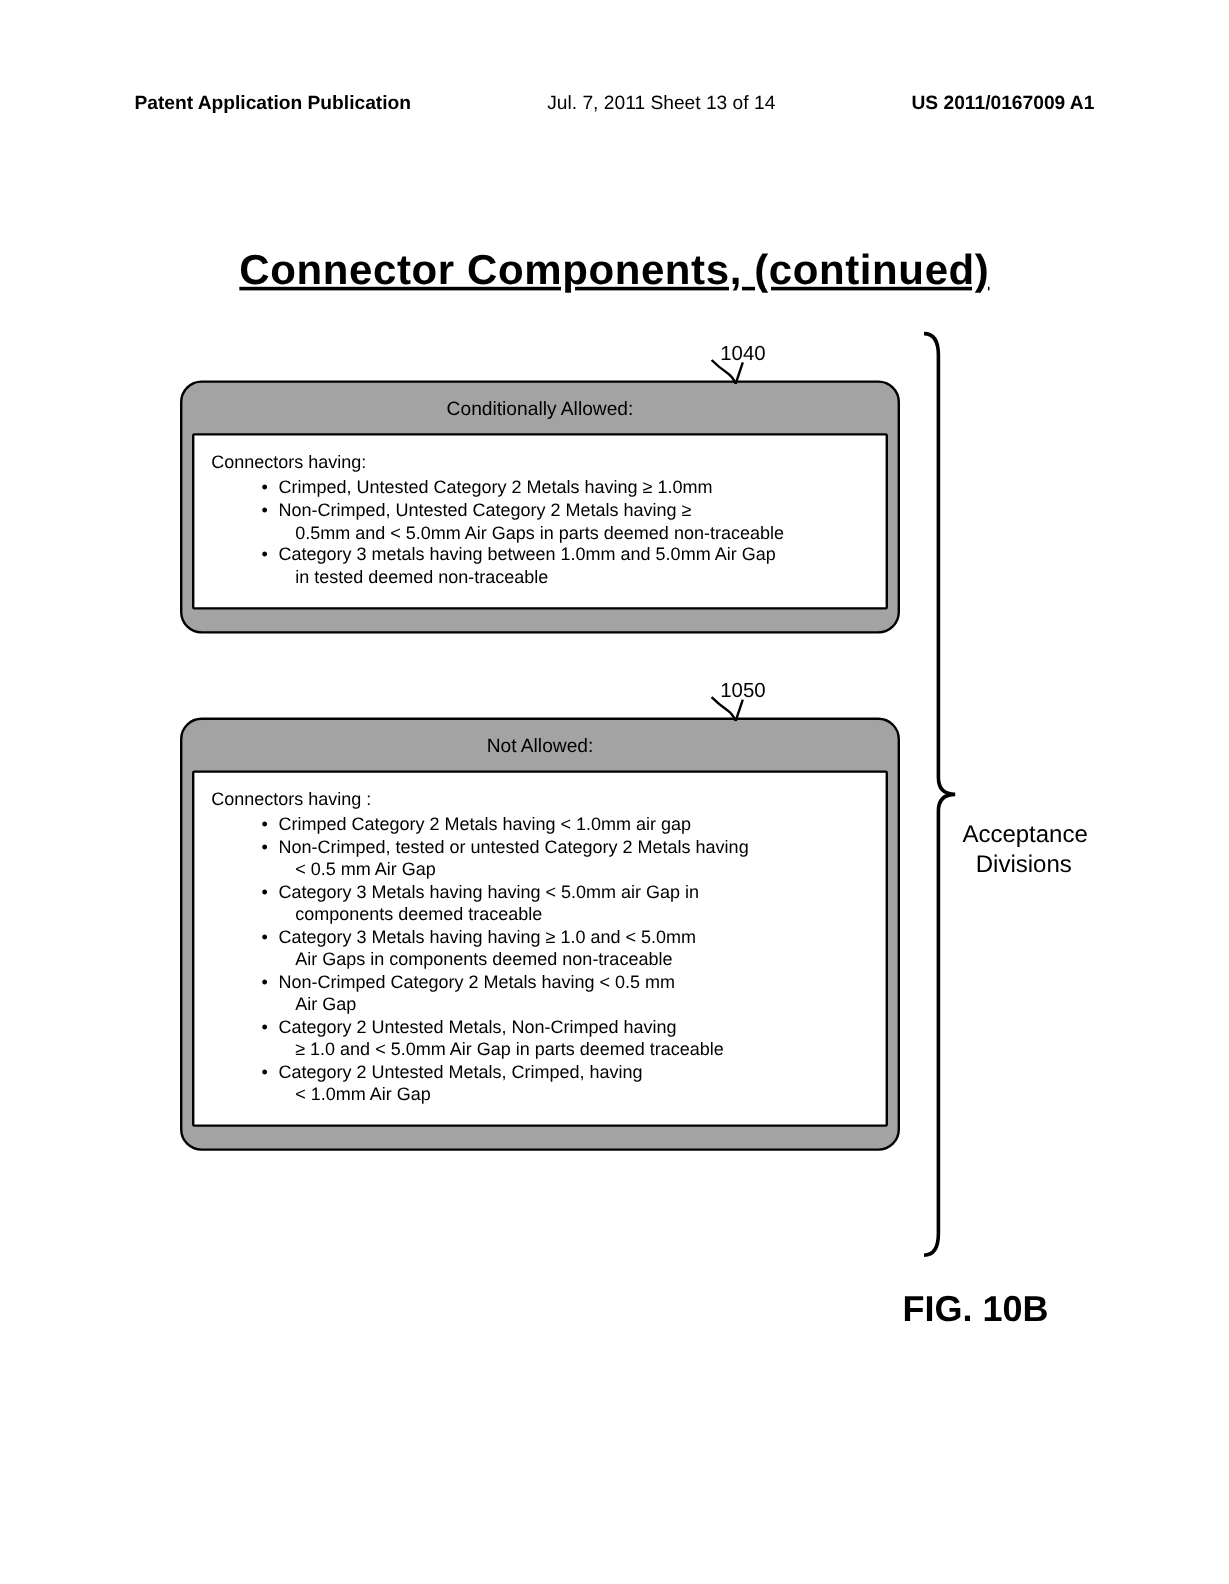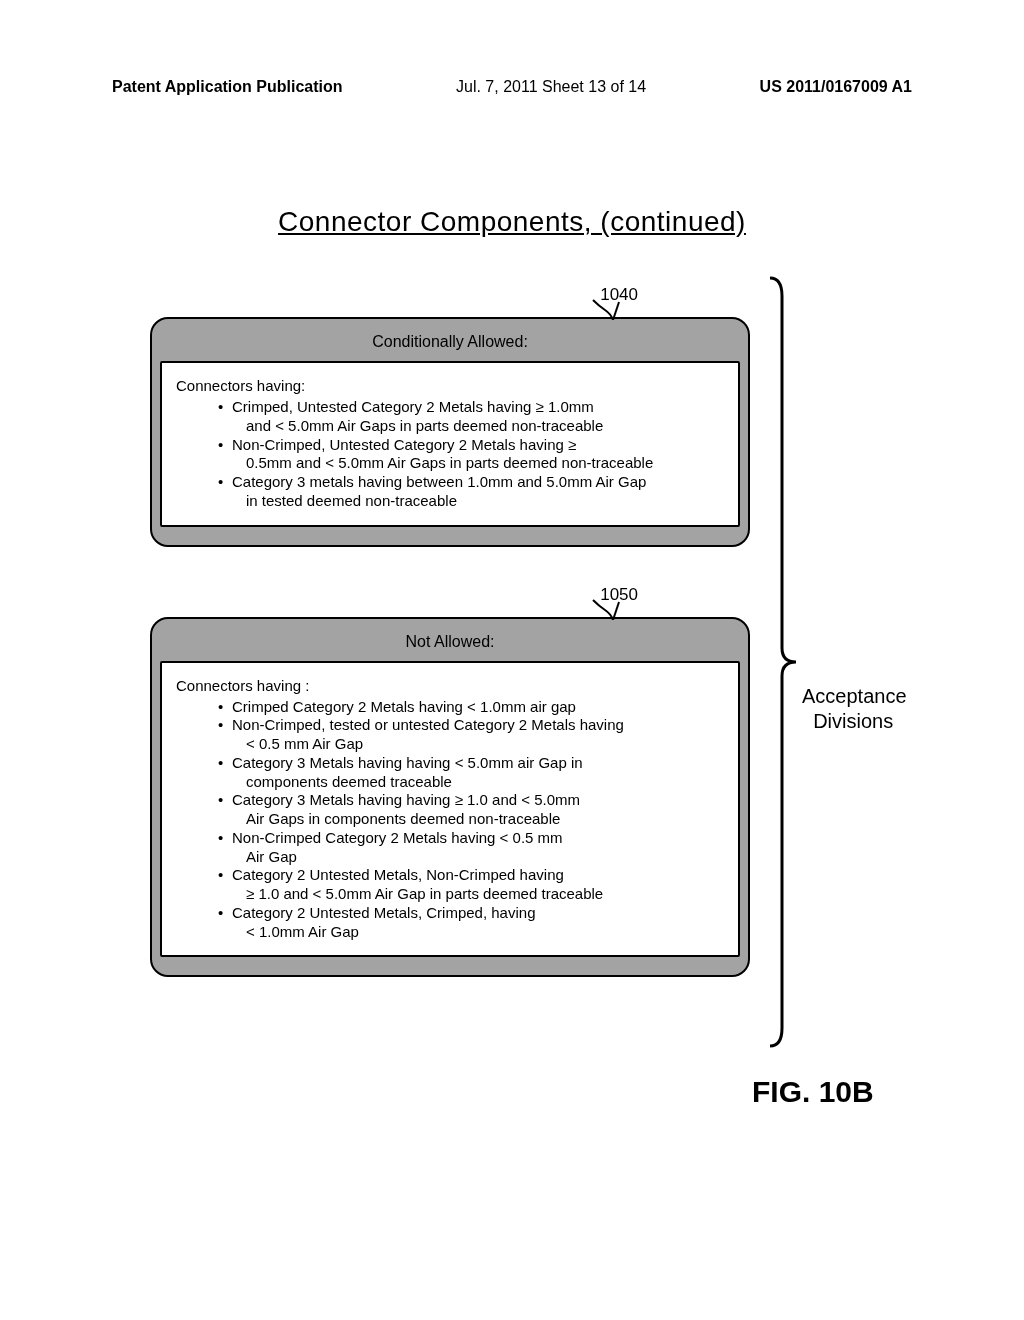--- a/index.html
+++ b/index.html
@@ -20,22 +20,22 @@
     }
     .header-left { font-weight: bold; }
     .header-center { font-weight: normal; }
     .header-right { font-weight: bold; }
     .title-area {
       text-align: center;
       margin-top: 110px;
     }
     .title {
       display: inline-block;
-      font-size: 28px;
-      font-weight: normal;
+      font-size: 35px;
+      font-weight: bold;
       text-decoration: underline;
       letter-spacing: 0.5px;
     }
     .figure-area {
       position: absolute;
       left: 150px;
       top: 272px;
       width: 600px;
     }
     .box {
@@ -143,21 +143,21 @@
     <span class="leader-hook leader-1040">
       <svg width="34" height="22" viewBox="0 0 34 22">
         <path d="M4 2 Q 10 8 16 12 Q 22 16 24 22" fill="none" stroke="#000" stroke-width="2"></path>
         <path d="M30 4 L24 22" fill="none" stroke="#000" stroke-width="2"></path>
       </svg>
     </span>
     <div class="box-title">Conditionally Allowed:</div>
     <div class="inner-box">
       <div class="lead">Connectors having:</div>
       <ul class="bullets">
-        <li><span>Crimped, Untested Category 2 Metals having ≥ 1.0mm</span><br><span class="cont1">and &lt; 5.0mm Air Gaps in parts deemed non-traceable</span></li>
+        <li><span>Crimped, Untested Category 2 Metals having ≥ 1.0mm</span><br></li>
         <li><span>Non-Crimped, Untested Category 2 Metals having ≥</span><br><span class="cont1">0.5mm and &lt; 5.0mm Air Gaps in parts deemed non-traceable</span></li>
         <li><span>Category 3 metals having between 1.0mm and 5.0mm Air Gap</span><br><span class="cont1">in tested deemed non-traceable</span></li>
       </ul>
     </div>
   </div>
 
   <div class="box outer-1050">
     <span class="ref-label ref-1050">1050</span>
     <span class="leader-hook leader-1050">
       <svg width="34" height="22" viewBox="0 0 34 22">

